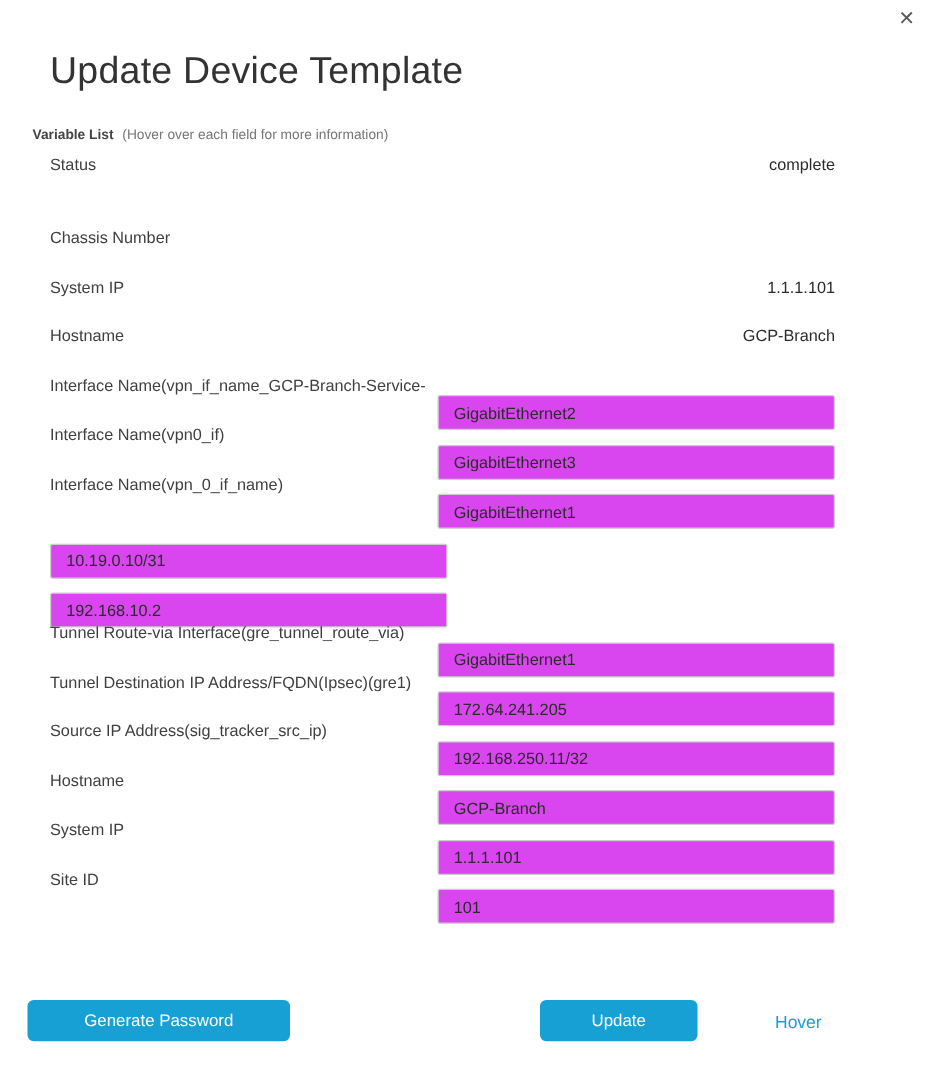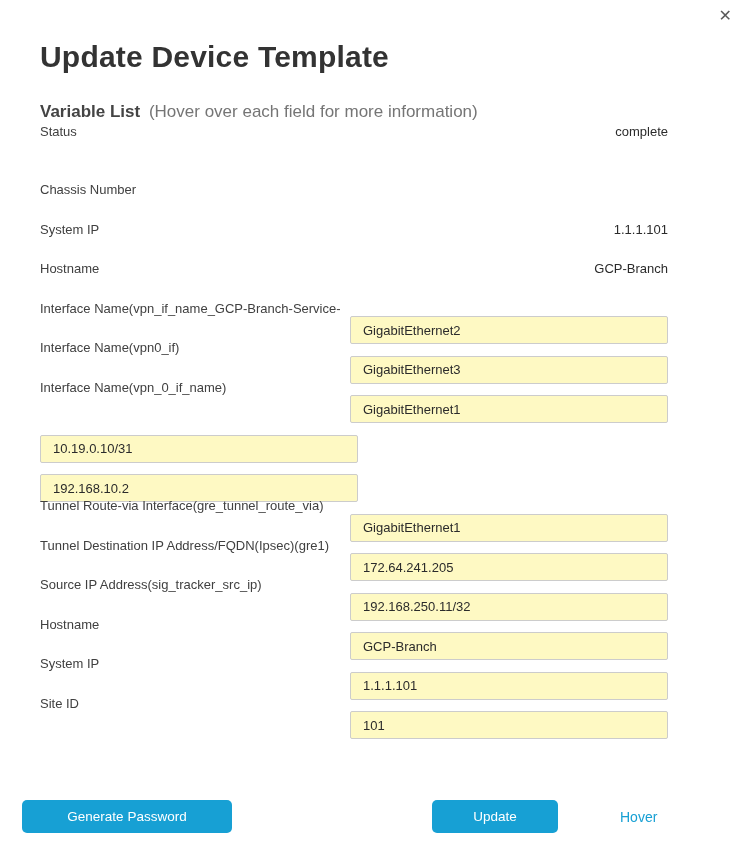--- a/index.html
+++ b/index.html
@@ -14,27 +14,27 @@
   .modal{position:absolute;inset:0;background:#fff;}
 
   .close-btn{
     position:absolute;top:4px;right:18px;
     font-size:16px;color:#5a5a5a;font-weight:300;
     cursor:pointer;line-height:20px;padding:2px;
   }
 
   .modal-title{
     position:absolute;left:40px;top:20px;
-    font-size:30px;font-weight:700;color:#333;
+    font-size:30px;font-weight:400;color:#333;
     letter-spacing:0.2px;white-space:nowrap;
   }
 
   .section-header{
-    position:absolute;left:40px;top:102px;
-    font-size:17px;white-space:nowrap;text-align:center;
+    position:absolute;left:26px;top:102px;
+    font-size:11px;white-space:nowrap;text-align:center;
   }
   .section-header .heading{font-weight:bold;color:#444;}
   .section-header .hint{color:#757575;font-weight:normal;margin-left:4px;}
 
   .rows{
     position:absolute;left:40px;top:112px;width:628px;
   }
   .row{
     height:39.5px;
     display:flex;align-items:center;
@@ -53,21 +53,21 @@
     font-size:13px;color:#2b2b2b;
     padding-left:12px;white-space:nowrap;
   }
   .field-input{
     width:318px;height:28px;
     box-sizing:border-box;
     border:1px solid #cccccc;border-radius:2px;
     padding:0 12px;
     font-family:"Liberation Sans", sans-serif;
     font-size:13px;color:#2b2b2b;
-    background:#fef9c3;outline:none;margin-top:44px;
+    background:#d946ef;outline:none;margin-top:44px;
   }
 
   .footer{position:absolute;left:0;right:0;top:800px;height:33px;}
   .btn{
     position:absolute;top:0;height:33px;
     background:#17a0d4;color:#ffffff;
     border:none;border-radius:5px;
     font-family:"Liberation Sans", sans-serif;
     font-size:13.5px;
     display:flex;align-items:center;justify-content:center;

